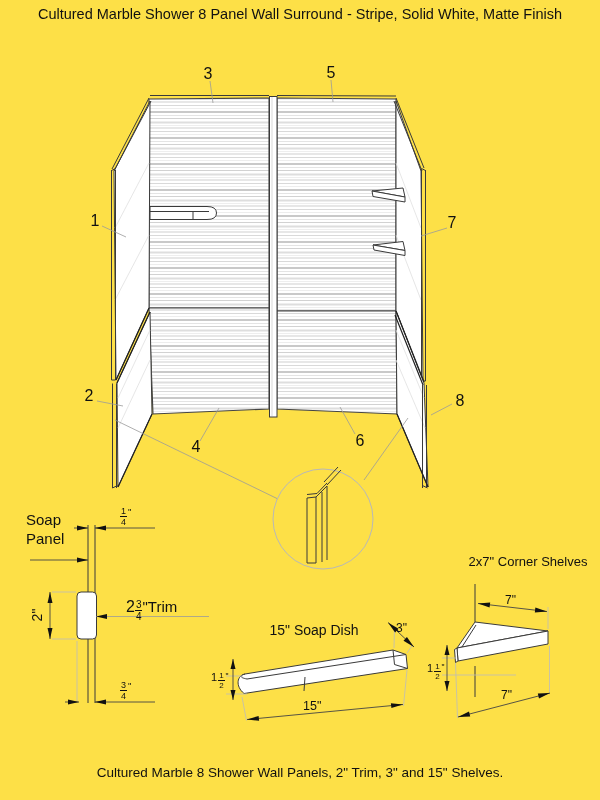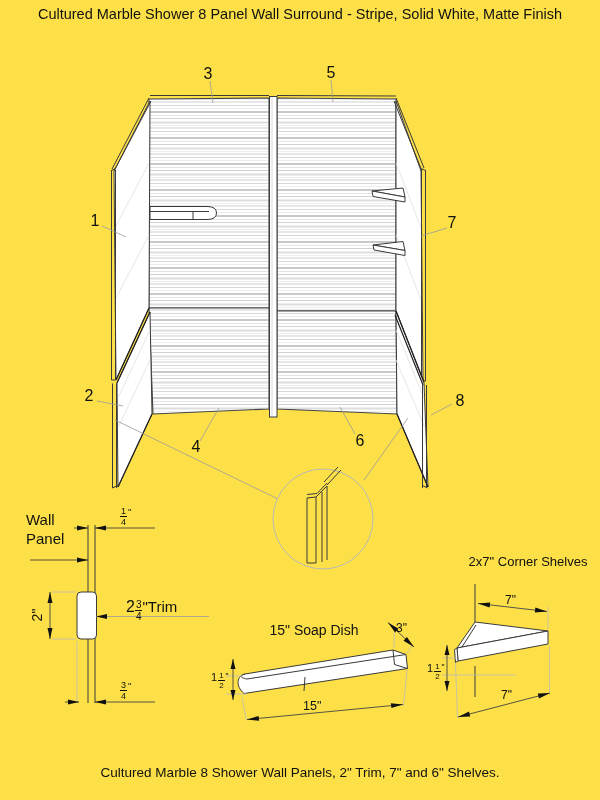--- a/index.html
+++ b/index.html
@@ -241,21 +241,21 @@
 
   <div class="pn lbl" style="left:95px;top:221px">1</div>
   <div class="pn lbl" style="left:89px;top:396px">2</div>
   <div class="pn lbl" style="left:208px;top:74px">3</div>
   <div class="pn lbl" style="left:196px;top:447px">4</div>
   <div class="pn lbl" style="left:331px;top:73px">5</div>
   <div class="pn lbl" style="left:360px;top:441px">6</div>
   <div class="pn lbl" style="left:452px;top:223px">7</div>
   <div class="pn lbl" style="left:460px;top:401px">8</div>
 
-  <div class="lbl blocklbl" style="left:26px;top:511px">Wall Panel</div>
+  <div class="lbl blocklbl" style="left:26px;top:511px">Soap Panel</div>
 
   <div class="lbl dimrow" style="left:120px;top:507px">
     <span class="fr">
         <span class="n">1</span>
         <span class="d">4</span>
       </span>
     <span class="u">"</span>
   </div>
 
   <div class="lbl v-label" style="left:26px;top:607px">2"</div>
@@ -294,15 +294,15 @@
   <div class="lbl dimrow" style="left:427px;top:663px">
     <span class="w">1</span>
     <span class="fr" style="font-size:8px">
         <span class="n">1</span>
         <span class="d">2</span>
       </span>
     <span class="u" style="font-size:8.5px">"</span>
   </div>
   <div class="lbl" style="left:501px;top:688px;font-size:12px">7"</div>
 
-  <div class="lbl caption">Cultured Marble 8 Shower Wall Panels, 2" Trim, 7" and 6" Shelves.</div>
+  <div class="lbl caption">Cultured Marble 8 Shower Wall Panels, 2" Trim, 3" and 15" Shelves.</div>
 
 </div>
 
 </body></html>

